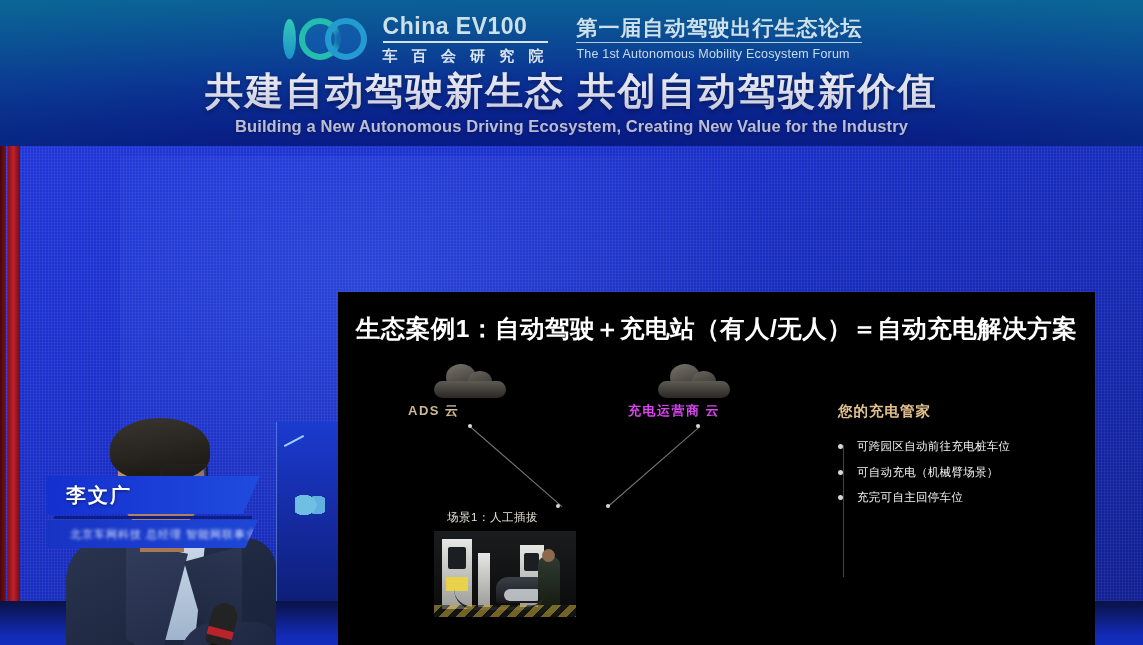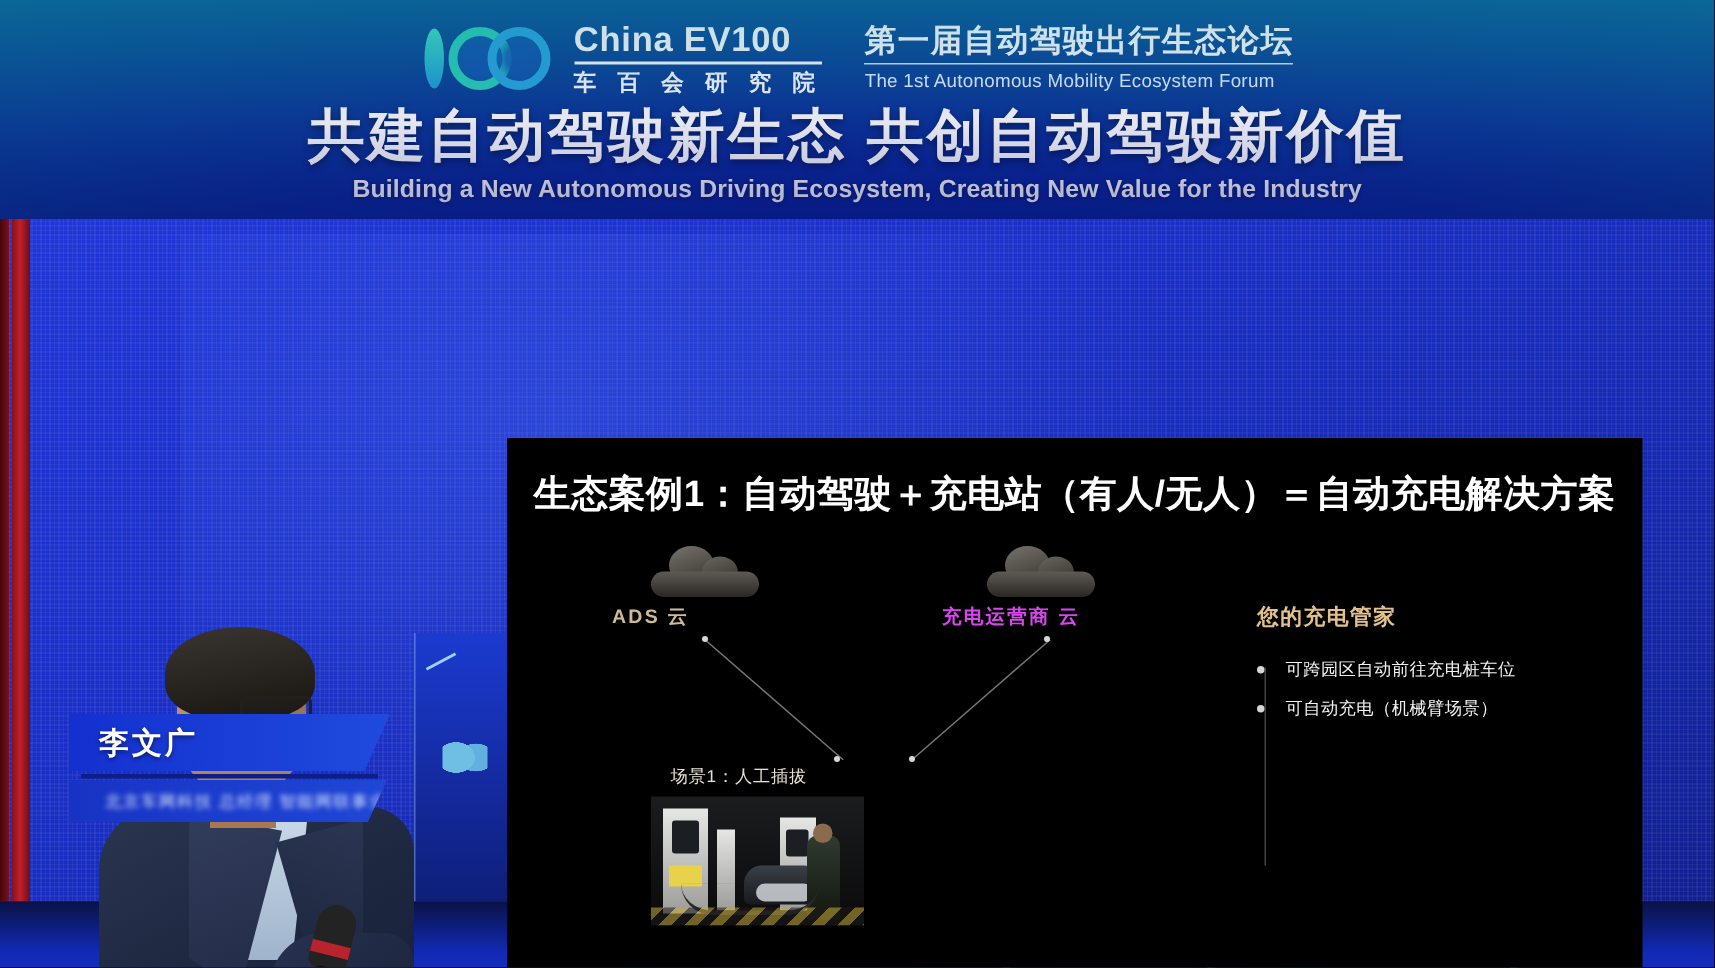--- a/index.html
+++ b/index.html
@@ -443,18 +443,22 @@
         <ul class="bul-list">
           <li class="bul-rail"></li>
           <li class="bul-item">
             <span class="bul-dot"></span>
             <span class="bul-text">可跨园区自动前往充电桩车位</span>
           </li>
           <li class="bul-item">
             <span class="bul-dot"></span>
             <span class="bul-text">可自动充电（机械臂场景）</span>
           </li>
+          <li class="bul-item">
+            <span class="bul-dot"></span>
+            <span class="bul-text">充完可自主回停车位</span>
+          </li>
         </ul>
       </div>
 
     </div>
   </div>
 </div>
 
 </body></html>

